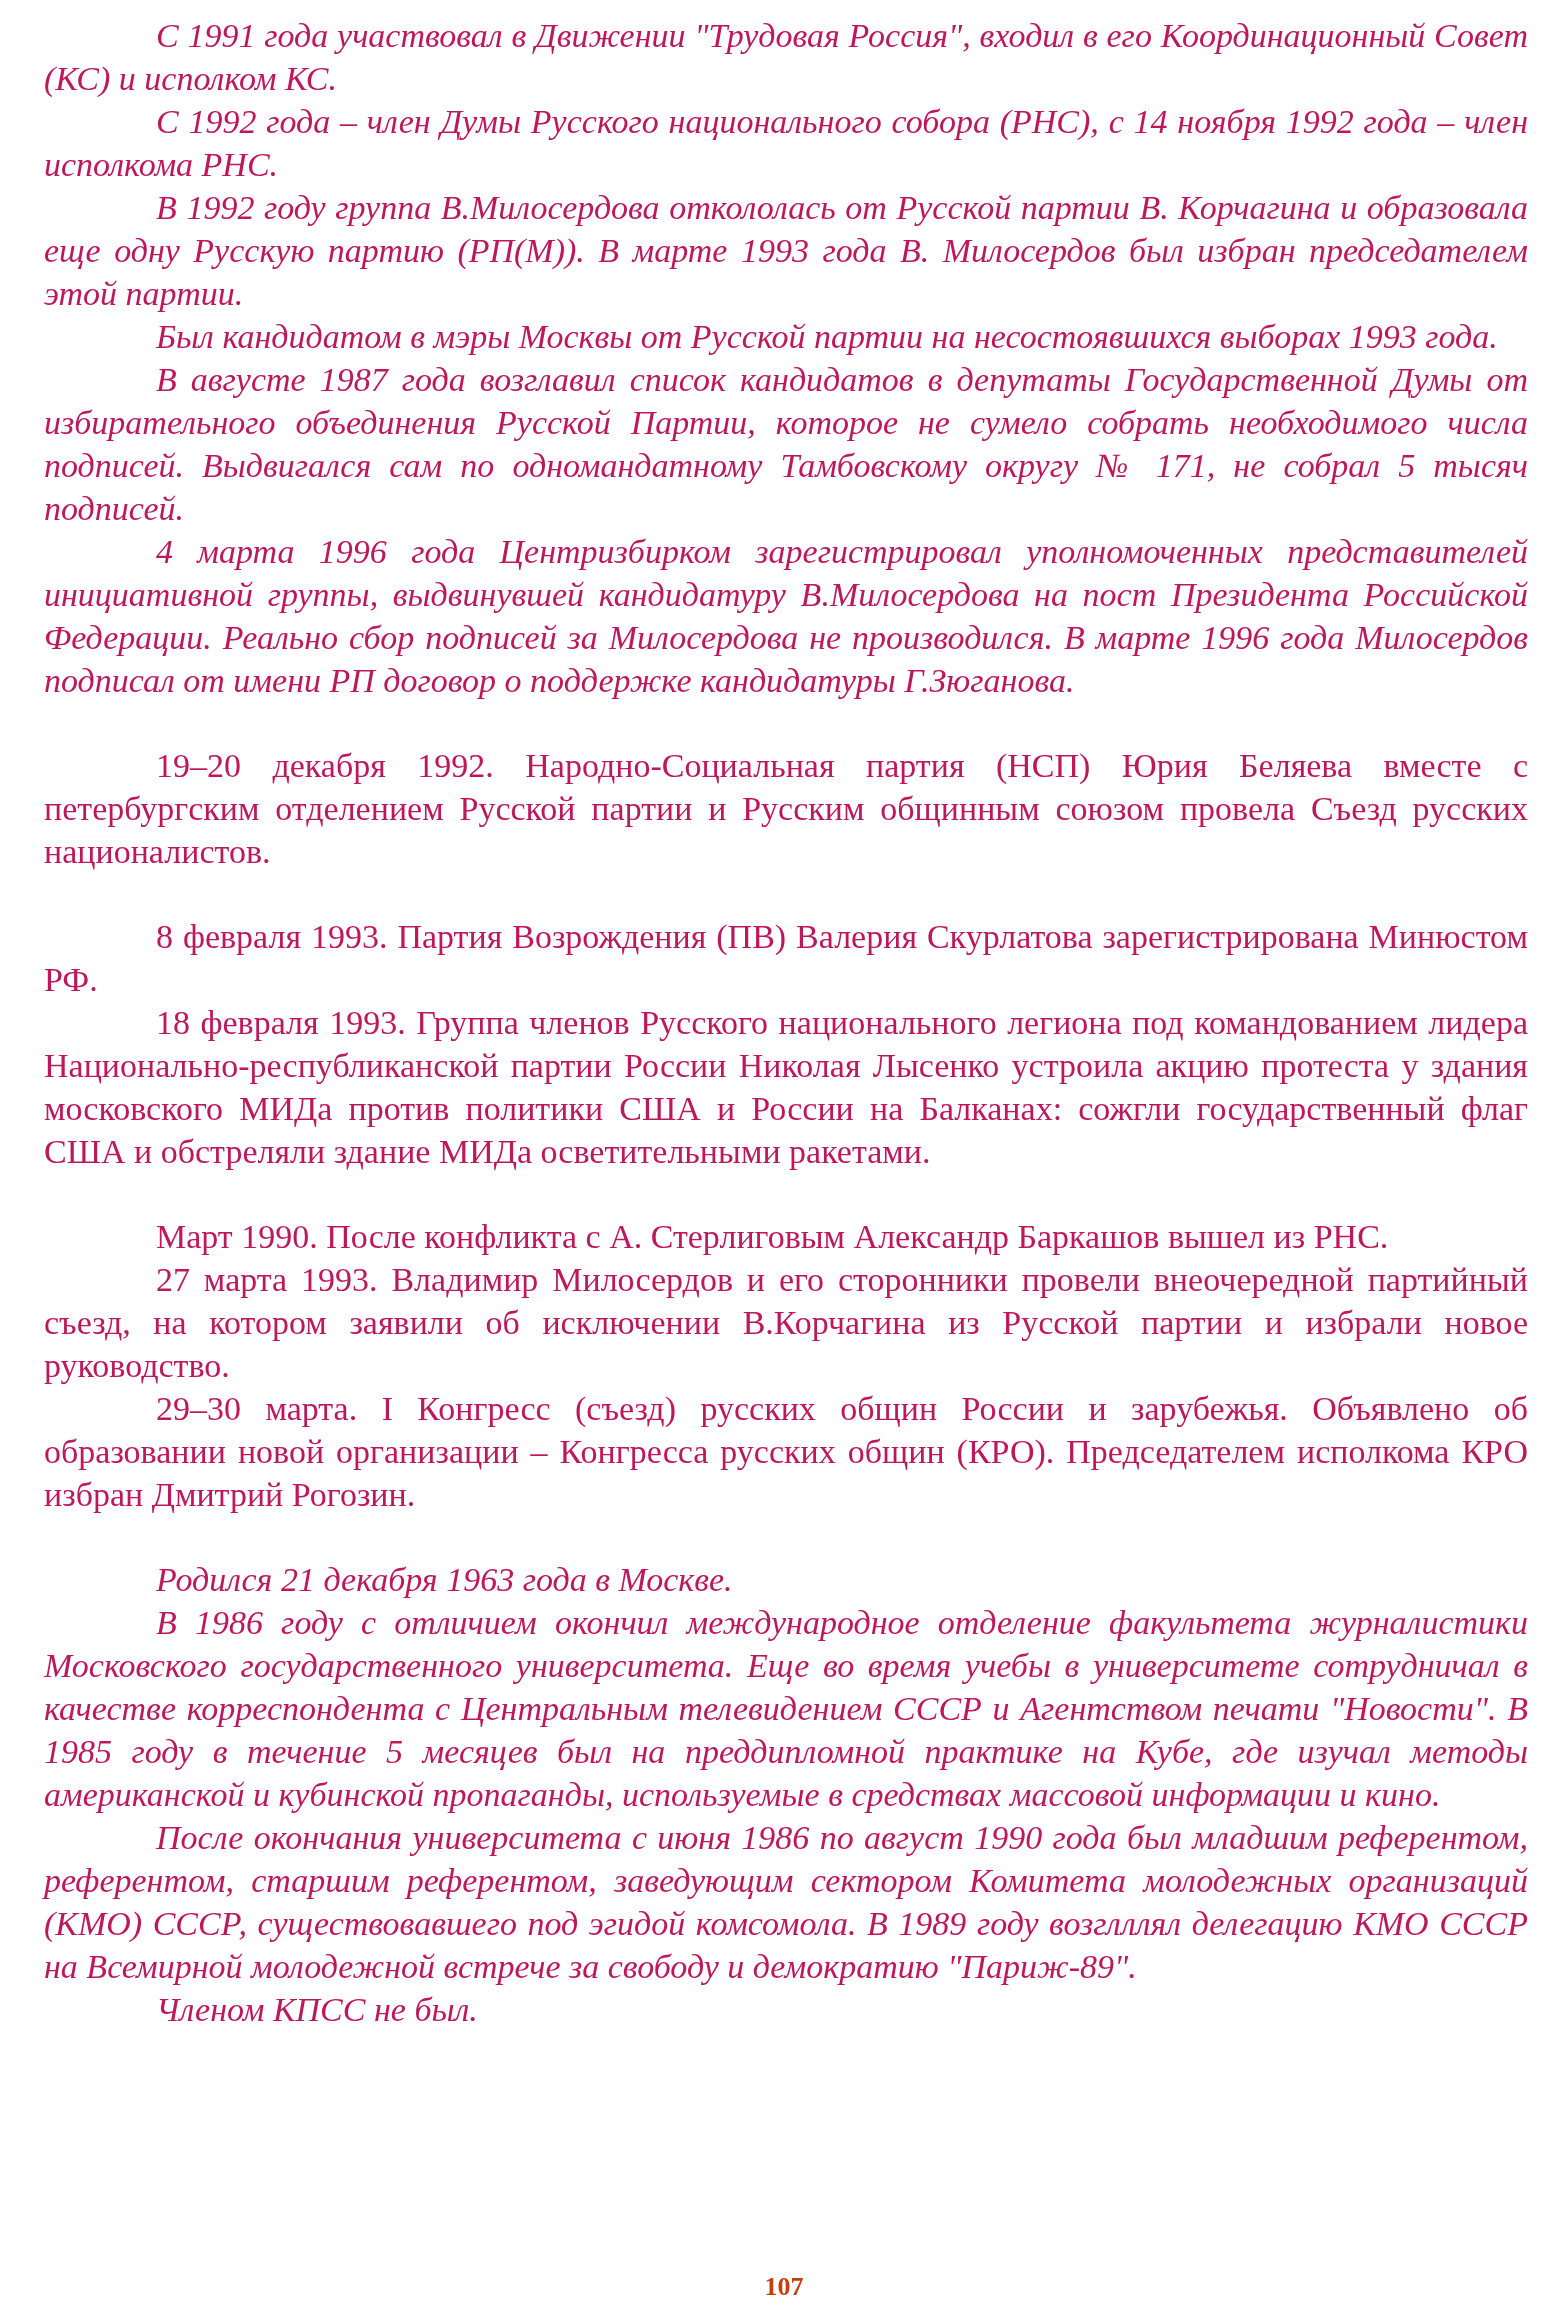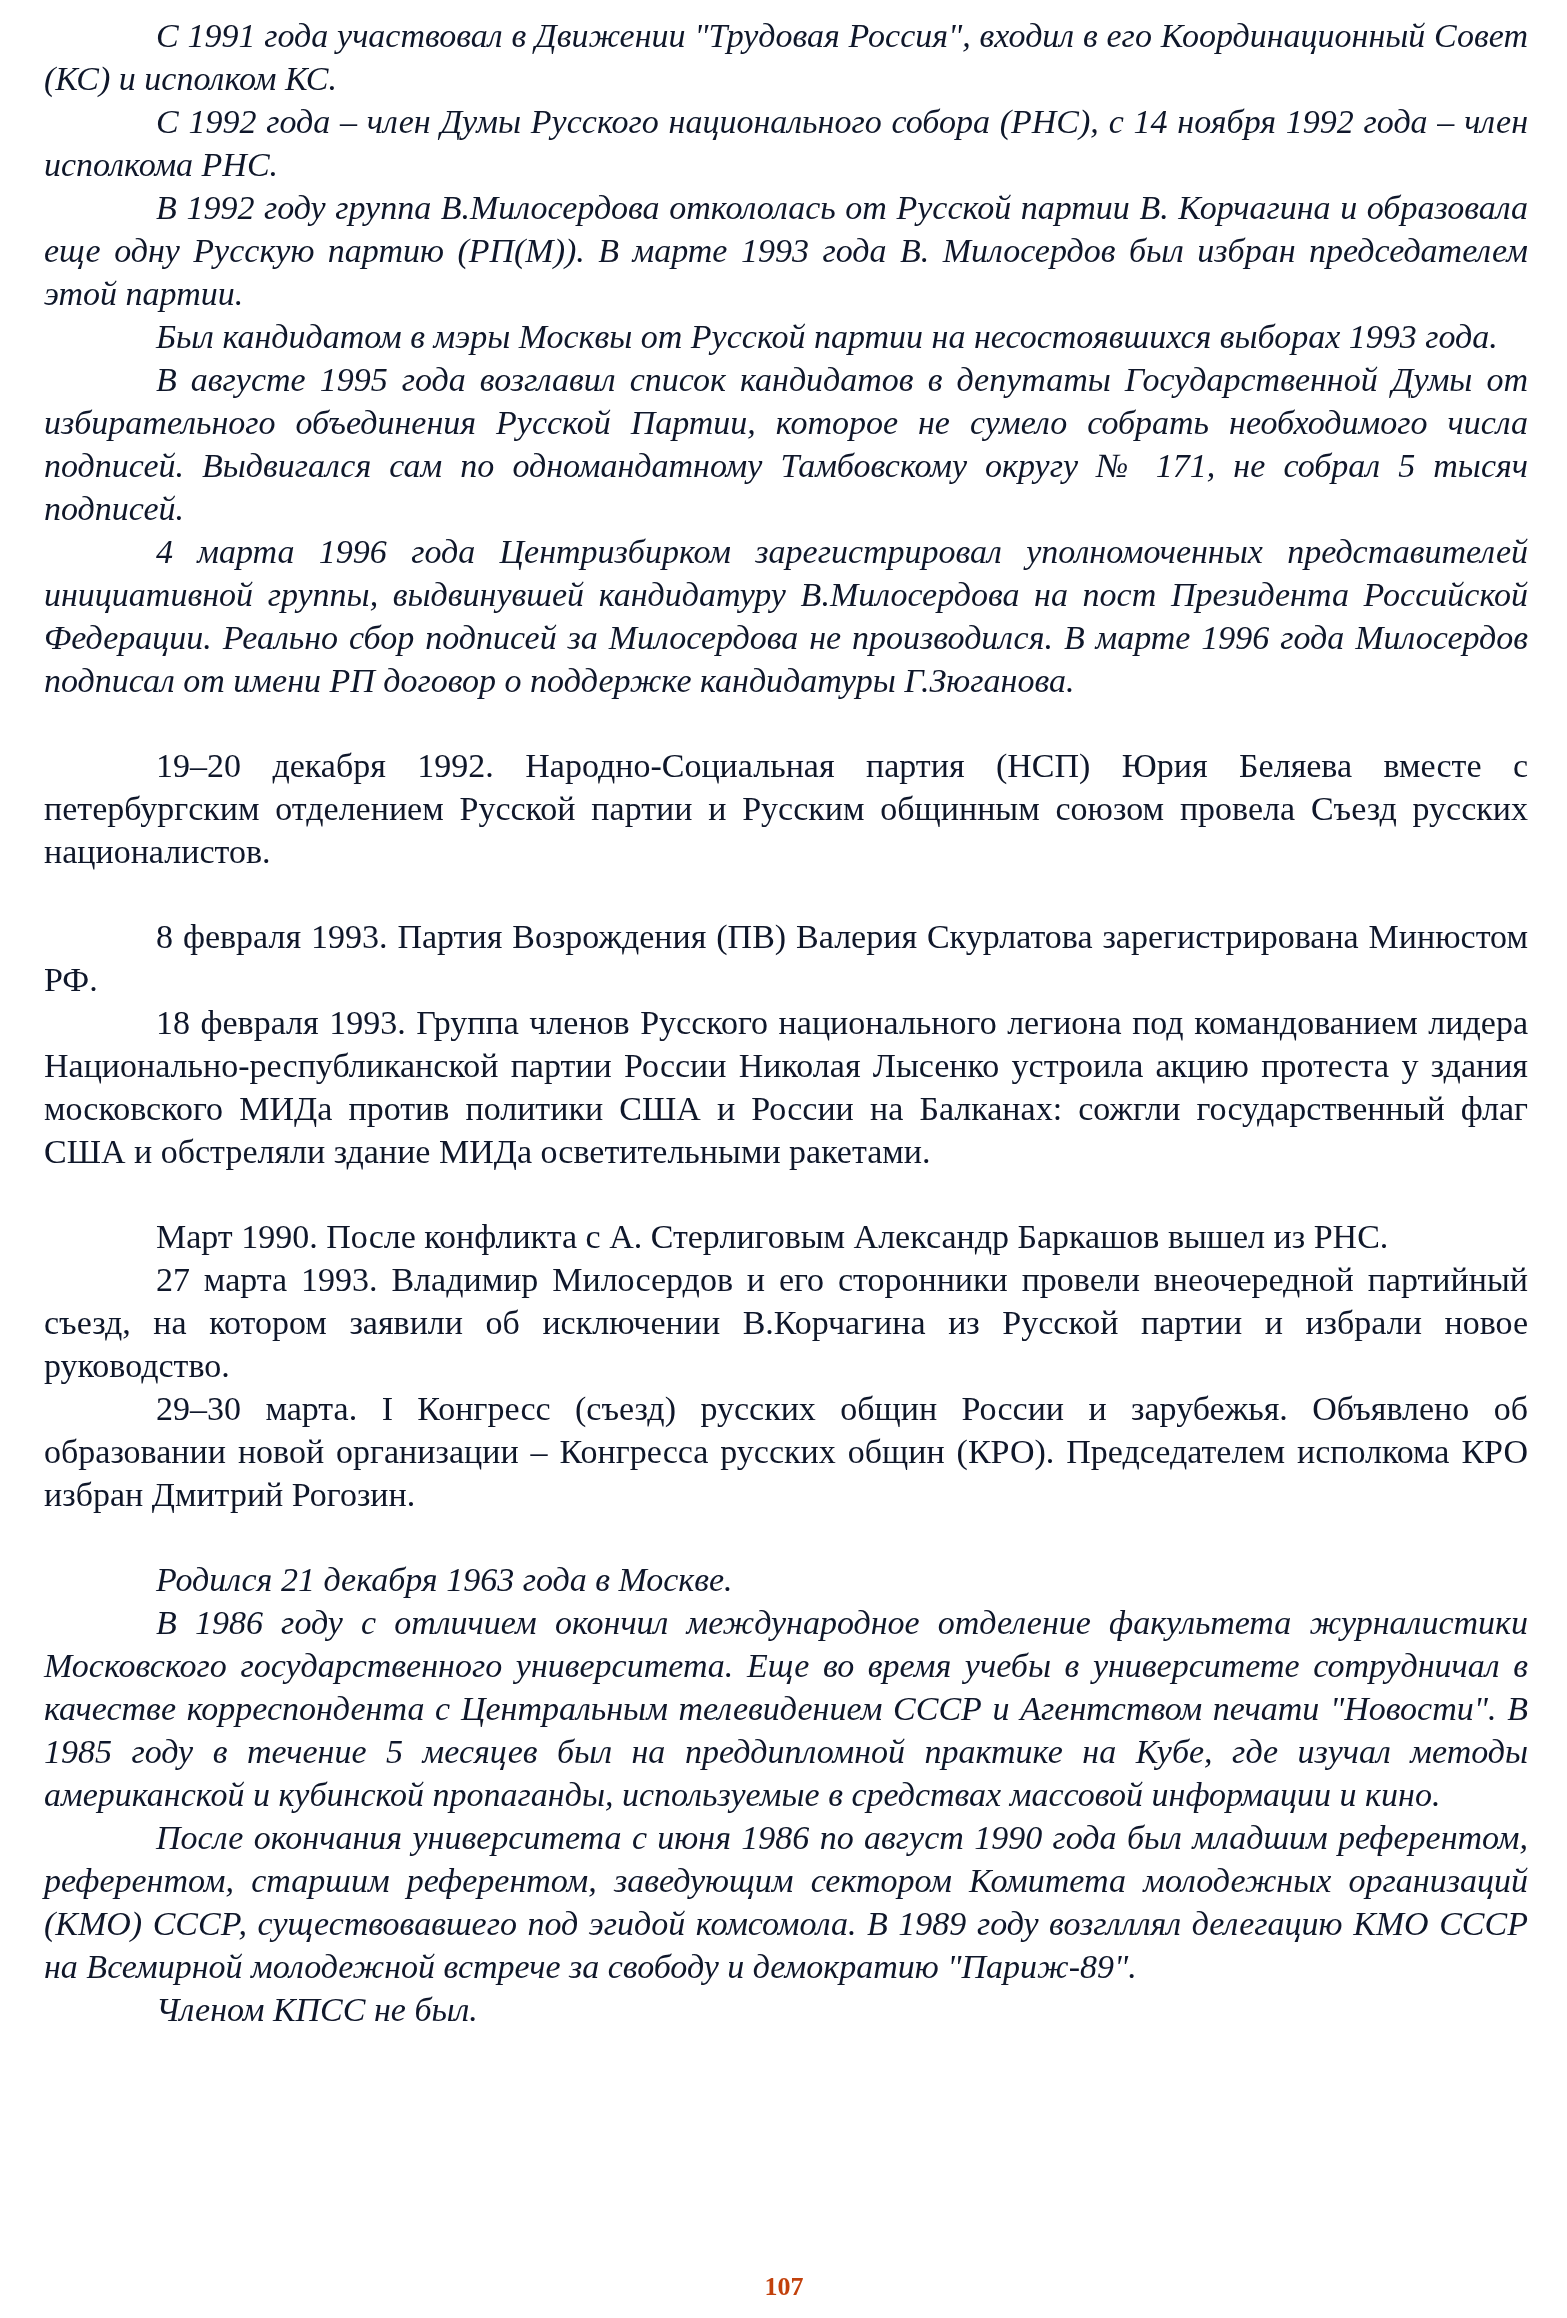--- a/index.html
+++ b/index.html
@@ -1,20 +1,20 @@
 <!DOCTYPE html>
 <html style="font-size:10.5px"><head>
   <meta charset="utf-8">
   <style>
     html, body { margin: 0; padding: 0; background: #ffffff; }
     body { width: 1568px; height: 2319px; position: relative; overflow: hidden; }
     .page {
       position: absolute; left: 44px; top: 14.4px; width: 1484px;
       font-family: "Liberation Serif", "DejaVu Serif", serif;
-      font-size: 34px; line-height: 43px; color: #0f172a;
+      font-size: 34px; line-height: 43px; color: #be185d;
       text-align: justify;
     }
     .page p { margin: 0; text-indent: 112px; }
     .it { font-style: italic; }
     .gap { height: 42px; }
     .heading { font-weight: bold; font-style: italic; }
     .heading .rest { font-weight: bold; }
     .pagenum {
       position: absolute; left: 0; width: 1568px; top: 2272px; text-align: center;
       font-family: "Liberation Serif", "DejaVu Serif", serif; font-weight: bold; font-size: 26px; color: #c2410c;
@@ -22,21 +22,21 @@
   </style>
 </head>
 <body>
 
 <div class="page">
   <section class="it">
     <p>С 1991 года участвовал в Движении "Трудовая Россия", входил в его Координационный Совет (КС) и исполком КС.</p>
     <p>С 1992 года – член Думы Русского национального собора (РНС), с 14 ноября 1992 года – член исполкома РНС.</p>
     <p>В 1992 году группа В.Милосердова откололась от Русской партии В. Корчагина и образовала еще одну Русскую партию (РП(М)). В марте 1993 года В. Милосердов был избран председателем этой партии.</p>
     <p>Был кандидатом в мэры Москвы от Русской партии на несостоявшихся выборах 1993 года.</p>
-    <p>В августе 1995 года возглавил список кандидатов в депутаты Государственной Думы от избирательного объединения Русской Партии, которое не сумело собрать необходимого числа подписей. Выдвигался сам по одномандатному Тамбовскому округу № 171, не собрал 5 тысяч подписей.</p>
+    <p>В августе 1987 года возглавил список кандидатов в депутаты Государственной Думы от избирательного объединения Русской Партии, которое не сумело собрать необходимого числа подписей. Выдвигался сам по одномандатному Тамбовскому округу № 171, не собрал 5 тысяч подписей.</p>
     <p>4 марта 1996 года Центризбирком зарегистрировал уполномоченных представителей инициативной группы, выдвинувшей кандидатуру В.Милосердова на пост Президента Российской Федерации. Реально сбор подписей за Милосердова не производился. В марте 1996 года Милосердов подписал от имени РП договор о поддержке кандидатуры Г.Зюганова.</p>
   </section>
 
   <div class="gap"></div>
 
   <section>
     <p>19–20 декабря 1992. Народно-Социальная партия (НСП) Юрия Беляева вместе с петербургским отделением Русской партии и Русским общинным союзом провела Съезд русских националистов.</p>
   </section>
 
   <div class="gap"></div>

